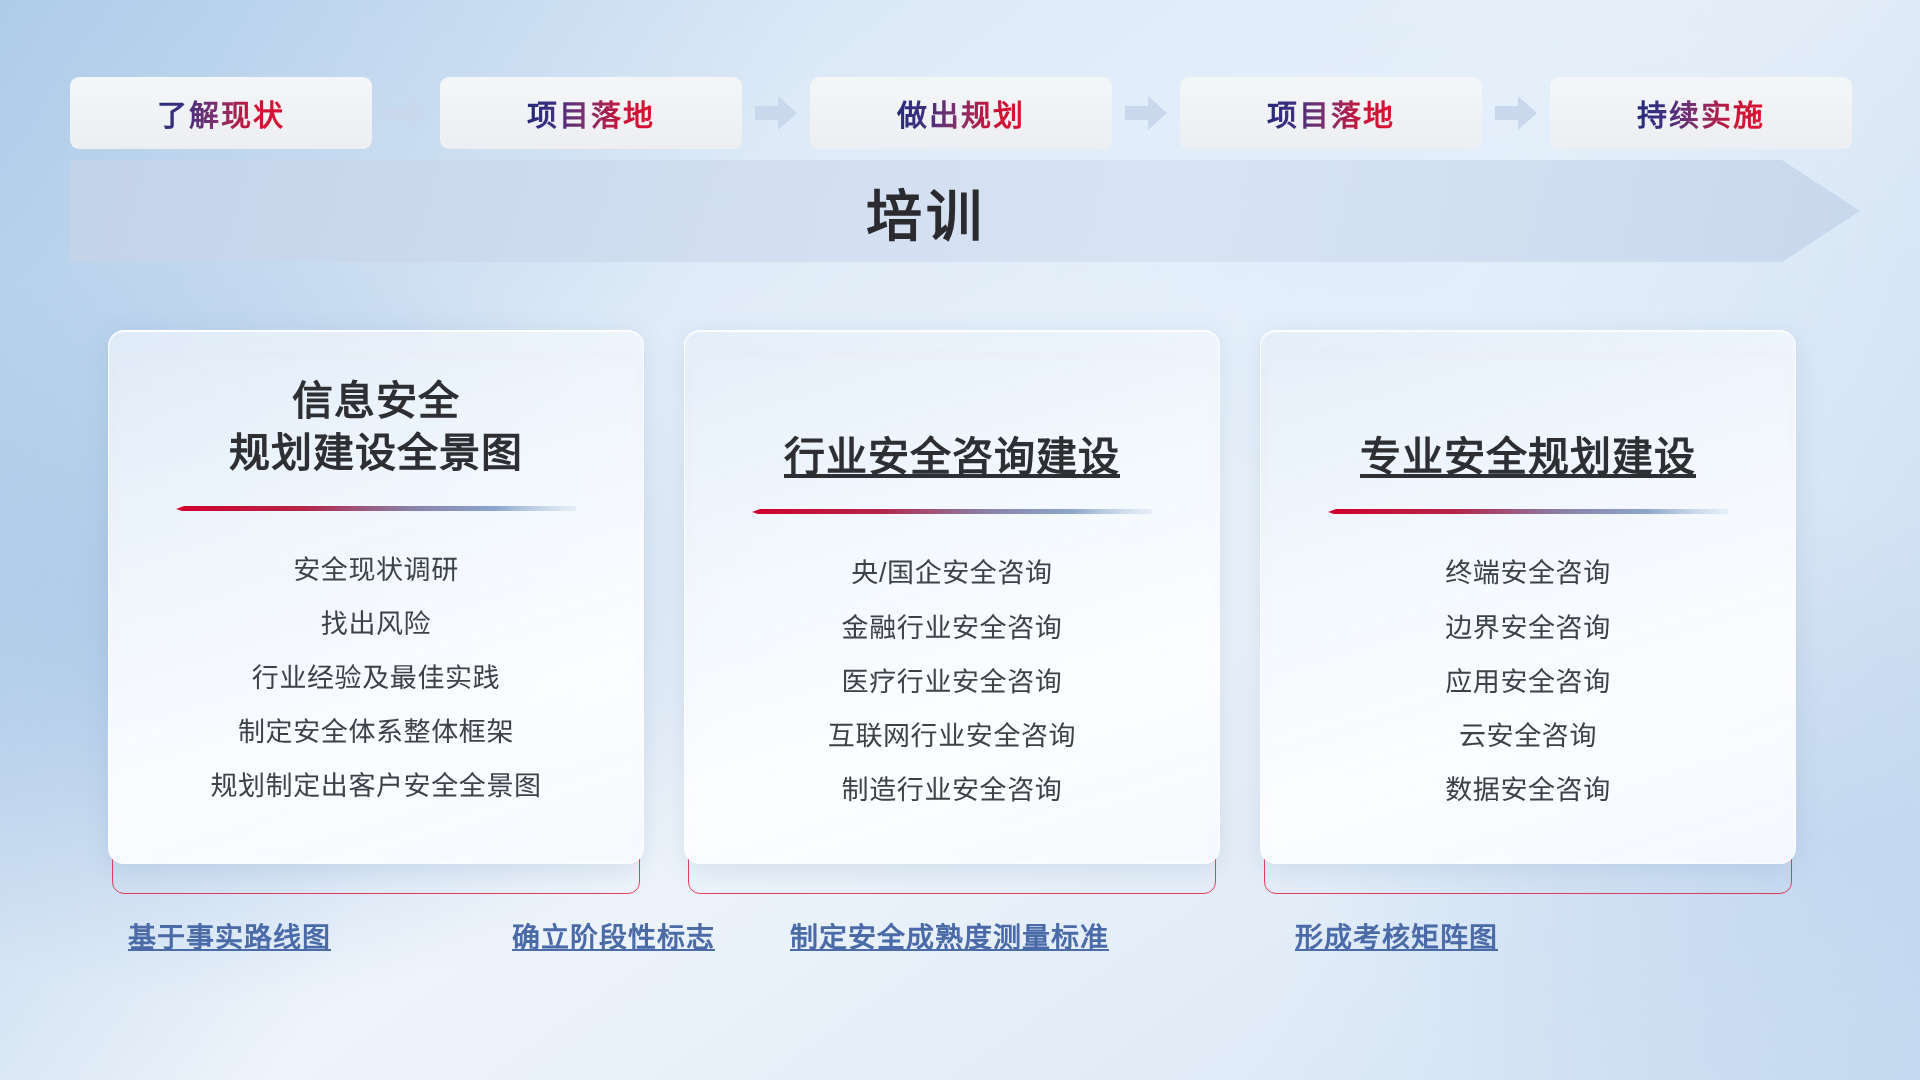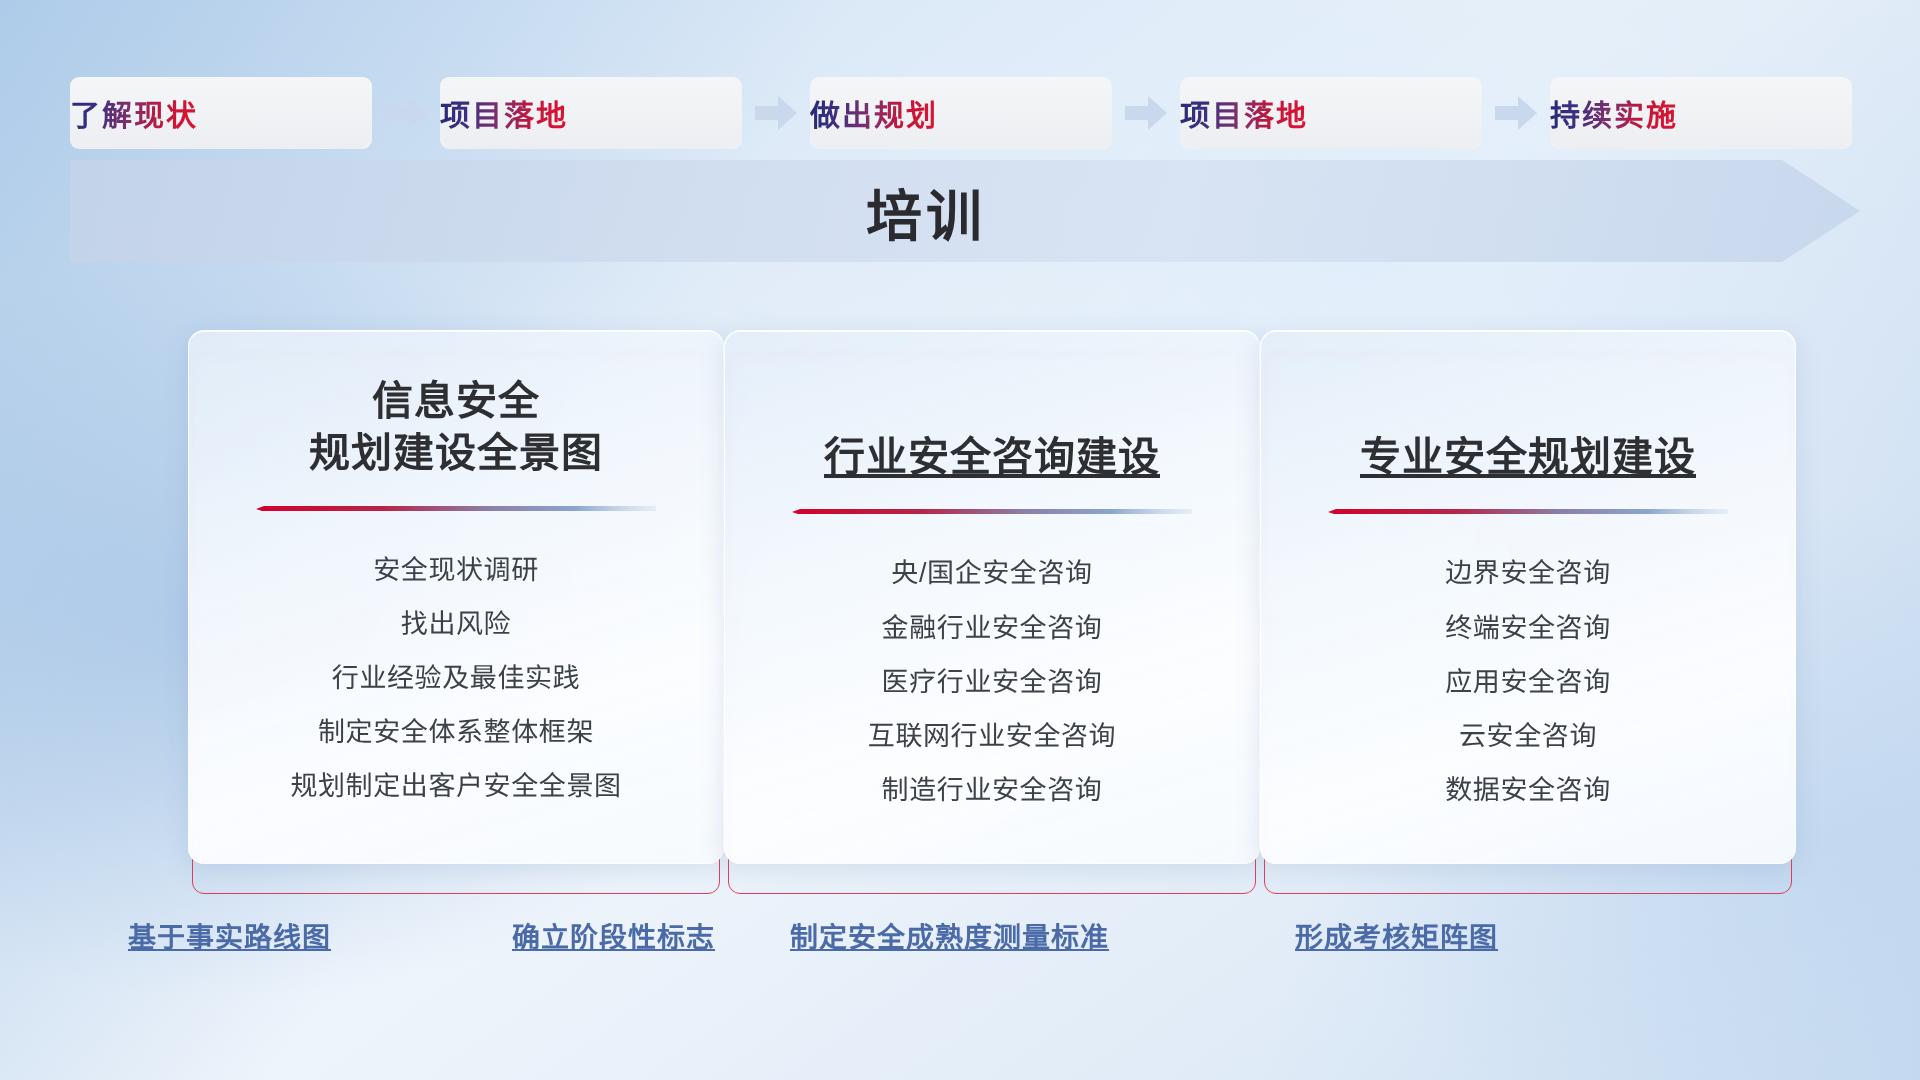--- a/index.html
+++ b/index.html
@@ -63,21 +63,21 @@
     background: linear-gradient(100deg, #2a2f7a 0%, #4a3c86 18%, #8e3371 44%, #c8183a 68%, #dc1430 100%);
     z-index: -1;
   }
   .step-box-inner {
     position: absolute;
     inset: 0;
     border-radius: 17px;
     background: linear-gradient(180deg, #f5f6f8 0%, #eceef1 100%);
     display: flex;
     align-items: center;
-    justify-content: flex-start;
+    justify-content: center;
   }
   .step-label {
     position: relative;
     font-size: 30px;
     font-weight: 700;
     letter-spacing: 2px;
     background: linear-gradient(95deg, #242a78 0%, #3b2f80 20%, #7e2f6d 46%, #c4163a 72%, #e01230 100%);
     -webkit-background-clip: text;
     background-clip: text;
     color: transparent;
@@ -120,21 +120,21 @@
   }
 
   
   .cards {
     position: absolute;
     top: 330px;
     left: 108px;
     width: 1688px;
     height: 545px;
     display: flex;
-    justify-content: flex-end;
+    justify-content: space-between;
   }
   .card-wrap {
     position: relative;
     flex: 0 0 536px;
     height: 545px;
   }
   
   .card-accent {
     position: absolute;
     left: 4px;
@@ -357,22 +357,22 @@
                 <stop offset="32%" stop-color="#b52548"></stop>
                 <stop offset="58%" stop-color="#8a7fa8"></stop>
                 <stop offset="80%" stop-color="#8ca6cc"></stop>
                 <stop offset="100%" stop-color="#b9cde3" stop-opacity="0.25"></stop>
               </linearGradient>
             </defs>
             <path d="M0 3 L8 0 H400 L400 5 H6 Z" fill="url(#rule2)"></path>
           </svg>
         </div>
         <ul class="card-list">
+          <li>终端安全咨询</li>
           <li>边界安全咨询</li>
-          <li>终端安全咨询</li>
           <li>应用安全咨询</li>
           <li>云安全咨询</li>
           <li>数据安全咨询</li>
         </ul>
       </div>
     </div>
 
   </div>
 
   <div class="footers">

